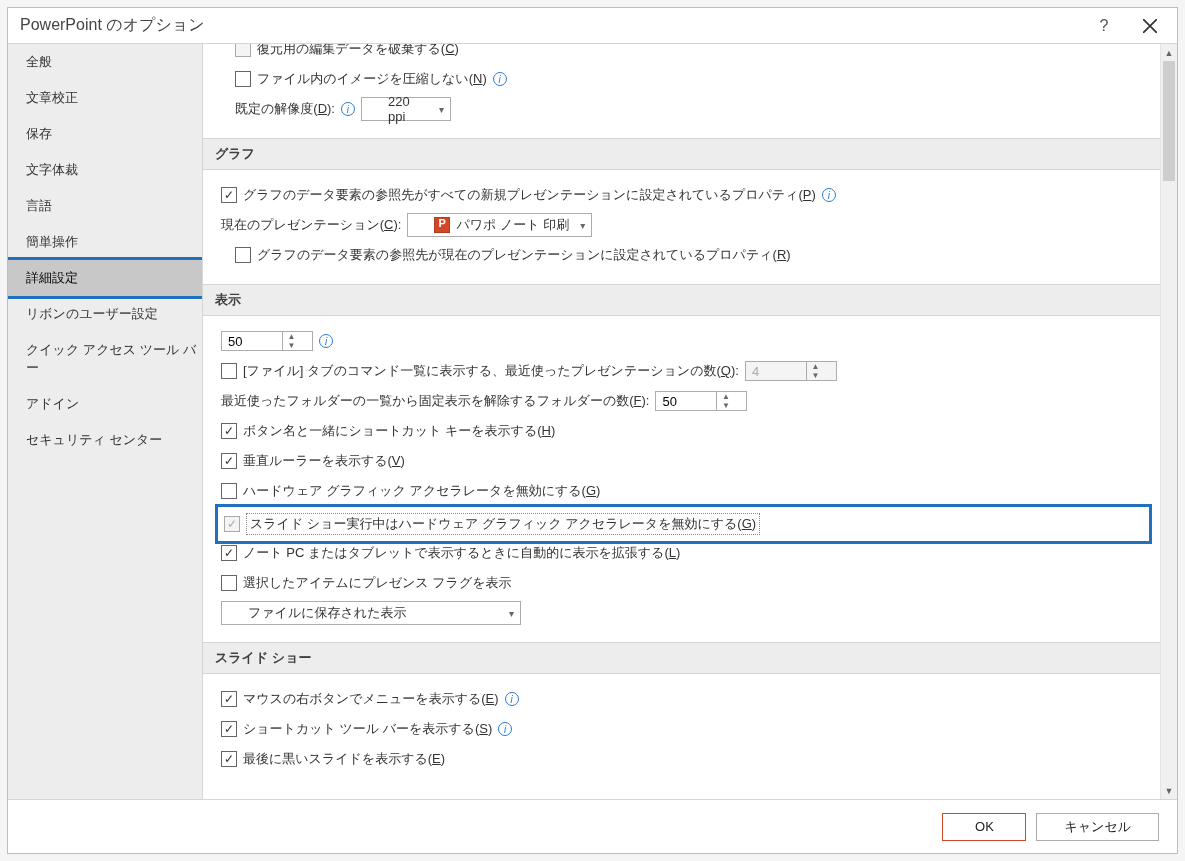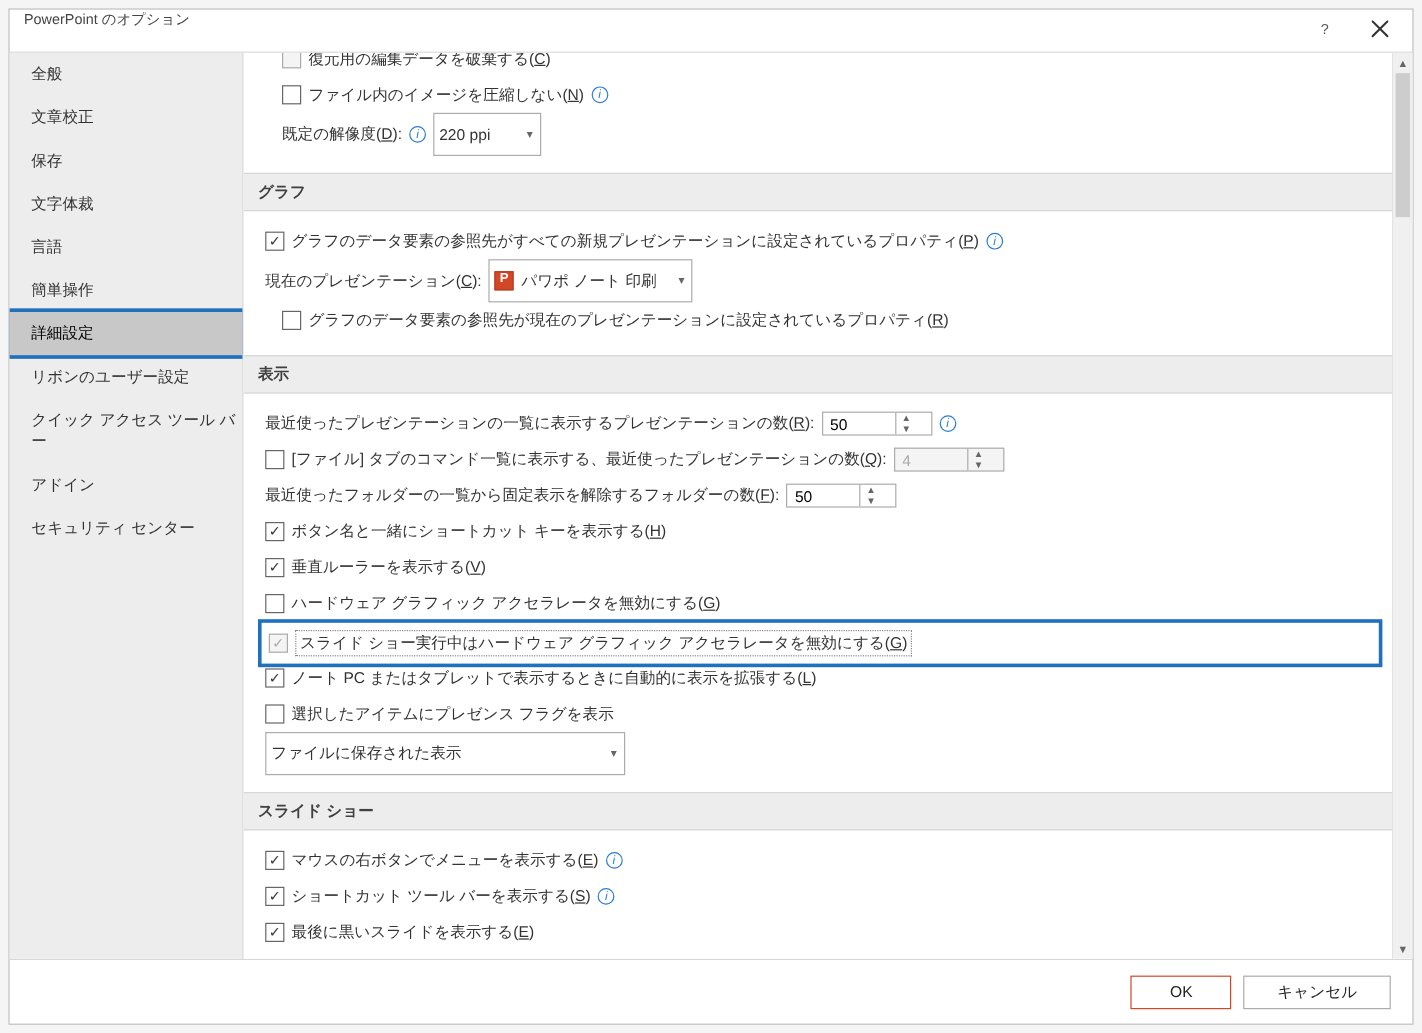--- a/index.html
+++ b/index.html
@@ -17,22 +17,23 @@
   left: 7px; top: 7px;
   width: 1171px;
   height: 847px;
   background: #fff;
   border: 1px solid #bdbdbd;
 }
 .titlebar {
   height: 36px;
   border-bottom: 1px solid #d6d6d6;
   display: flex;
+  align-items: center;
   padding: 0 4px 0 12px;
-  font-size: 12px;
+  font-size: 16px;
   color: #444;
 }
 .titlebar .spacer { flex: 1; }
 .titlebar .tb-btn {
   width: 46px; height: 32px;
   display:flex;align-items:center;justify-content:center;
   color:#555;
 }
 .titlebar .tb-close svg { width:14px; height:14px; }
 .body {
@@ -87,22 +88,22 @@
 .under { text-decoration: underline; }
 .info-icon {
   width:14px;height:14px;border-radius:50%;
   border:1px solid #2b7cd3;
   display:inline-flex;align-items:center;justify-content:center;
   font-size:10px;color:#2b7cd3;font-style:italic;
 }
 .info-icon::before{content:"i";}
 .combo {
   border:1px solid #acacac;
-  height:36px;
-  padding: 0 22px 0 4px;
+  height:24px;
+  padding: 0 22px 0 26px;
   display:inline-flex;align-items:center;
   position:relative;
   background:#fff;
   color:#333;
   min-width:60px;
 }
 .combo .arrow { position:absolute;right:6px;top:50%;transform:translateY(-50%);font-size:10px;color:#666;}
 .combo .pp-ico {
   width:16px;height:16px;
   background:#d24726;
@@ -231,21 +232,20 @@
           </div>
           <div class="row" style="margin-left:14px;">
             <div class="chk"></div>
             <span class="option-label"><span>グラフのデータ要素の参照先が現在のプレゼンテーションに設定されているプロパティ(</span><span class="under">R</span><span>)</span></span>
           </div>
         </div>
 
         <div class="section-head">表示</div>
         <div class="section-body">
           <div class="row">
-            <span class="option-label"><span>最近使ったプレゼンテーションの一覧に表示するプレゼンテーションの数(</span><span class="under">R</span><span>):</span></span>
             <div class="spin">
               <input value="50" style="">
               <div class="spin-btns">
                     <div>▲</div>
                     <div>▼</div>
                   </div>
             </div>
             <span class="info-icon"></span>
           </div>
           <div class="row">

